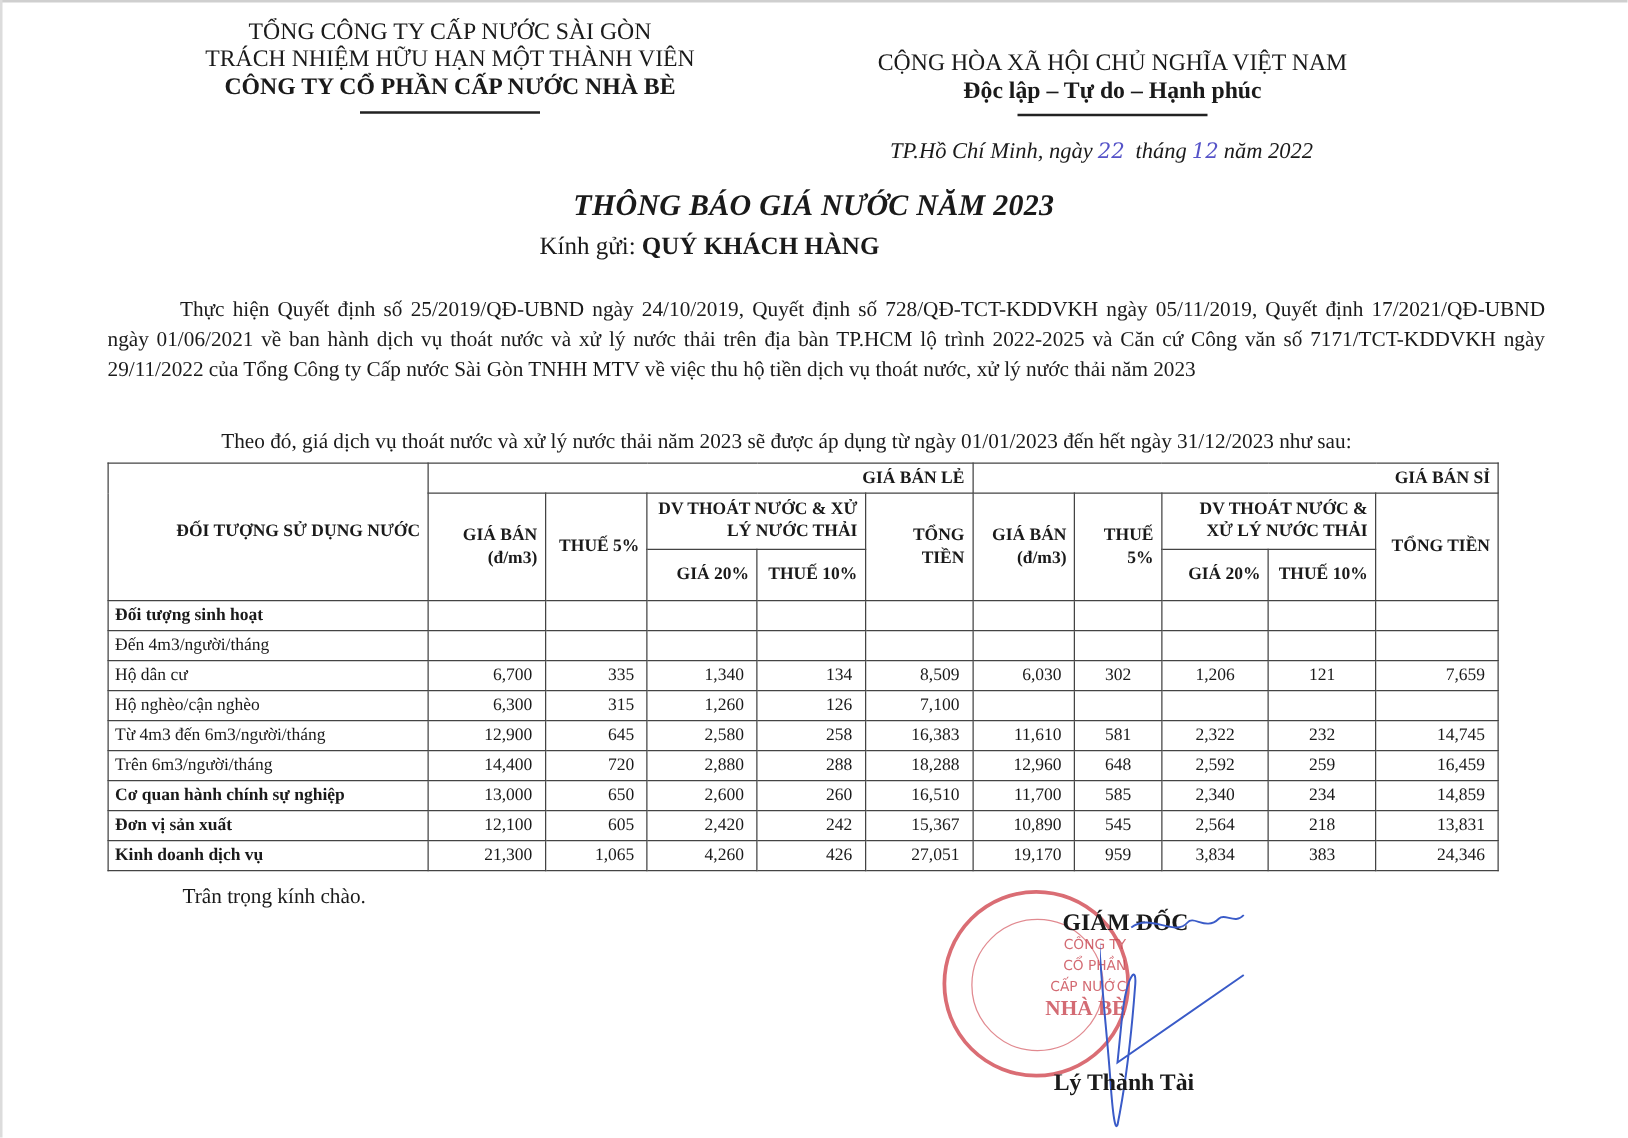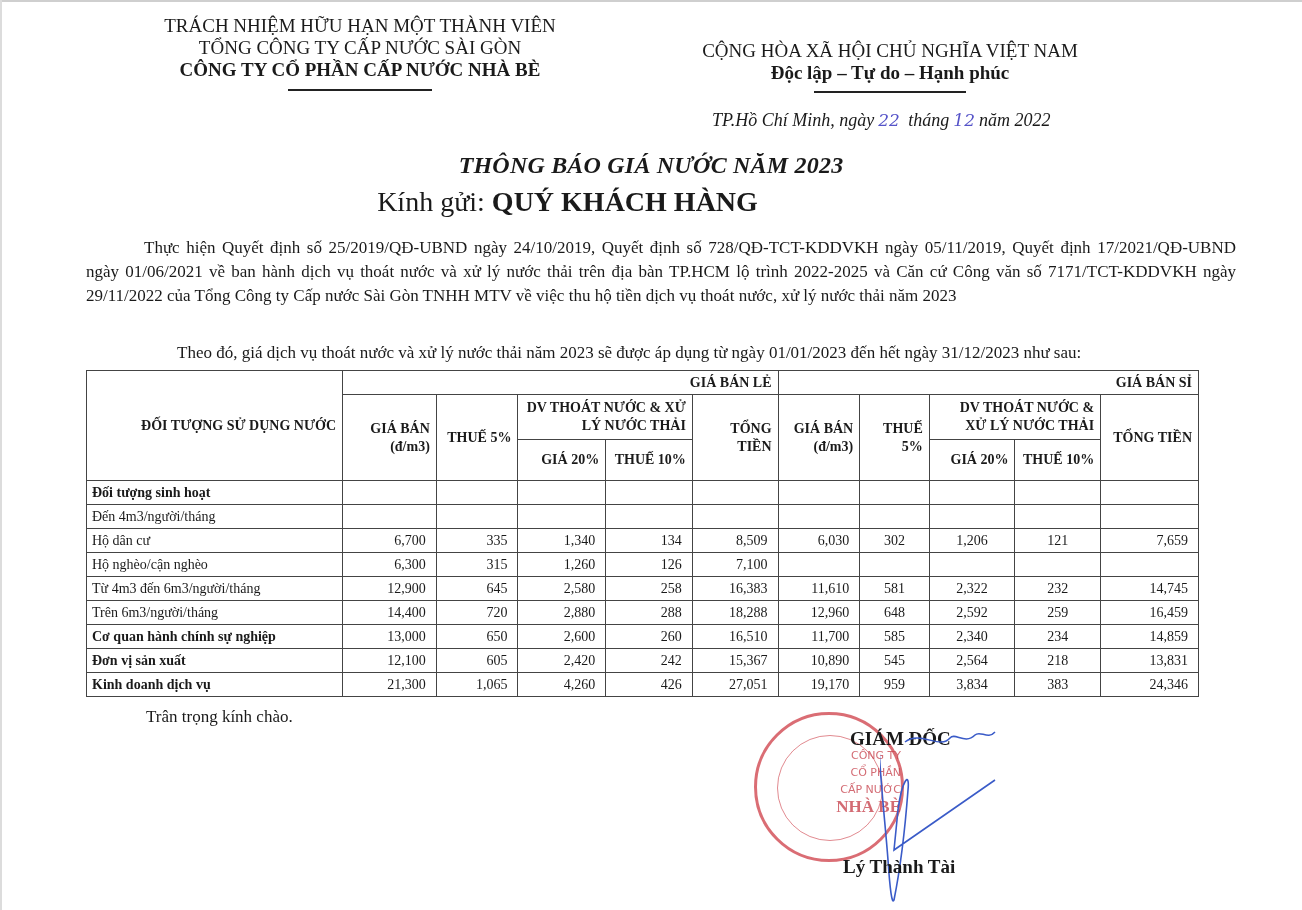--- a/index.html
+++ b/index.html
@@ -19,21 +19,21 @@
   .hdr-left .rule { width: 144px; height: 1.5px; background: #222; margin: 8px auto 0; }
 
   .hdr-right { position: absolute; left: 680px; top: 40px; width: 420px; text-align: center; font-size: 19px; line-height: 22px; }
   .hdr-right .bold { font-weight: bold; }
   .hdr-right .rule { width: 152px; height: 1.5px; background: #222; margin: 7px auto 0; }
 
   .date-line { position: absolute; left: 712px; top: 110px; font-size: 18px; font-style: italic; white-space: nowrap; }
   .date-line .hand { font-family: "DejaVu Serif", serif; color: #5553c8; font-style: italic; font-size: 17px; padding: 0 4px; }
 
   .title { position: absolute; left: 0; width: 1302px; top: 152px; text-align: center; font-size: 24px; font-weight: bold; letter-spacing: 0.2px; font-style: italic; }
-  .subtitle { position: absolute; left: 0; width: 1035px; top: 186px; text-align: center; font-size: 28px; padding-left: 100px; box-sizing: border-box; }
+  .subtitle { position: absolute; left: 0; width: 1035px; top: 186px; text-align: center; font-size: 20px; padding-left: 100px; box-sizing: border-box; }
   .subtitle .bold { font-weight: bold; }
 
   .para { position: absolute; left: 86px; width: 1150px; top: 236px; font-size: 17px; line-height: 24px; text-indent: 58px; text-align: justify; }
   .para2 { position: absolute; left: 144px; top: 343px; font-size: 17px; white-space: nowrap; margin-left: 33px; }
 
   table.prices {
     position: absolute; left: 86px; top: 370px;
     border-collapse: collapse; width: 1113px;
     font-size: 14px;
   }
@@ -66,22 +66,22 @@
   .signature { position: absolute; left: 880px; top: 720px; width: 140px; height: 190px; }
 </style>
 </head>
 <body>
 
 <div class="page">
   <div class="frame-top"></div>
   <div class="frame-left"></div>
 
   <div class="hdr-left">
+    <div>TỔNG CÔNG TY CẤP NƯỚC SÀI GÒN</div>
     <div>TRÁCH NHIỆM HỮU HẠN MỘT THÀNH VIÊN</div>
-    <div>TỔNG CÔNG TY CẤP NƯỚC SÀI GÒN</div>
     <div class="bold">CÔNG TY CỔ PHẦN CẤP NƯỚC NHÀ BÈ</div>
     <div class="rule"></div>
   </div>
 
   <div class="hdr-right">
     <div>CỘNG HÒA XÃ HỘI CHỦ NGHĨA VIỆT NAM</div>
     <div class="bold">Độc lập – Tự do – Hạnh phúc</div>
     <div class="rule"></div>
   </div>
 

